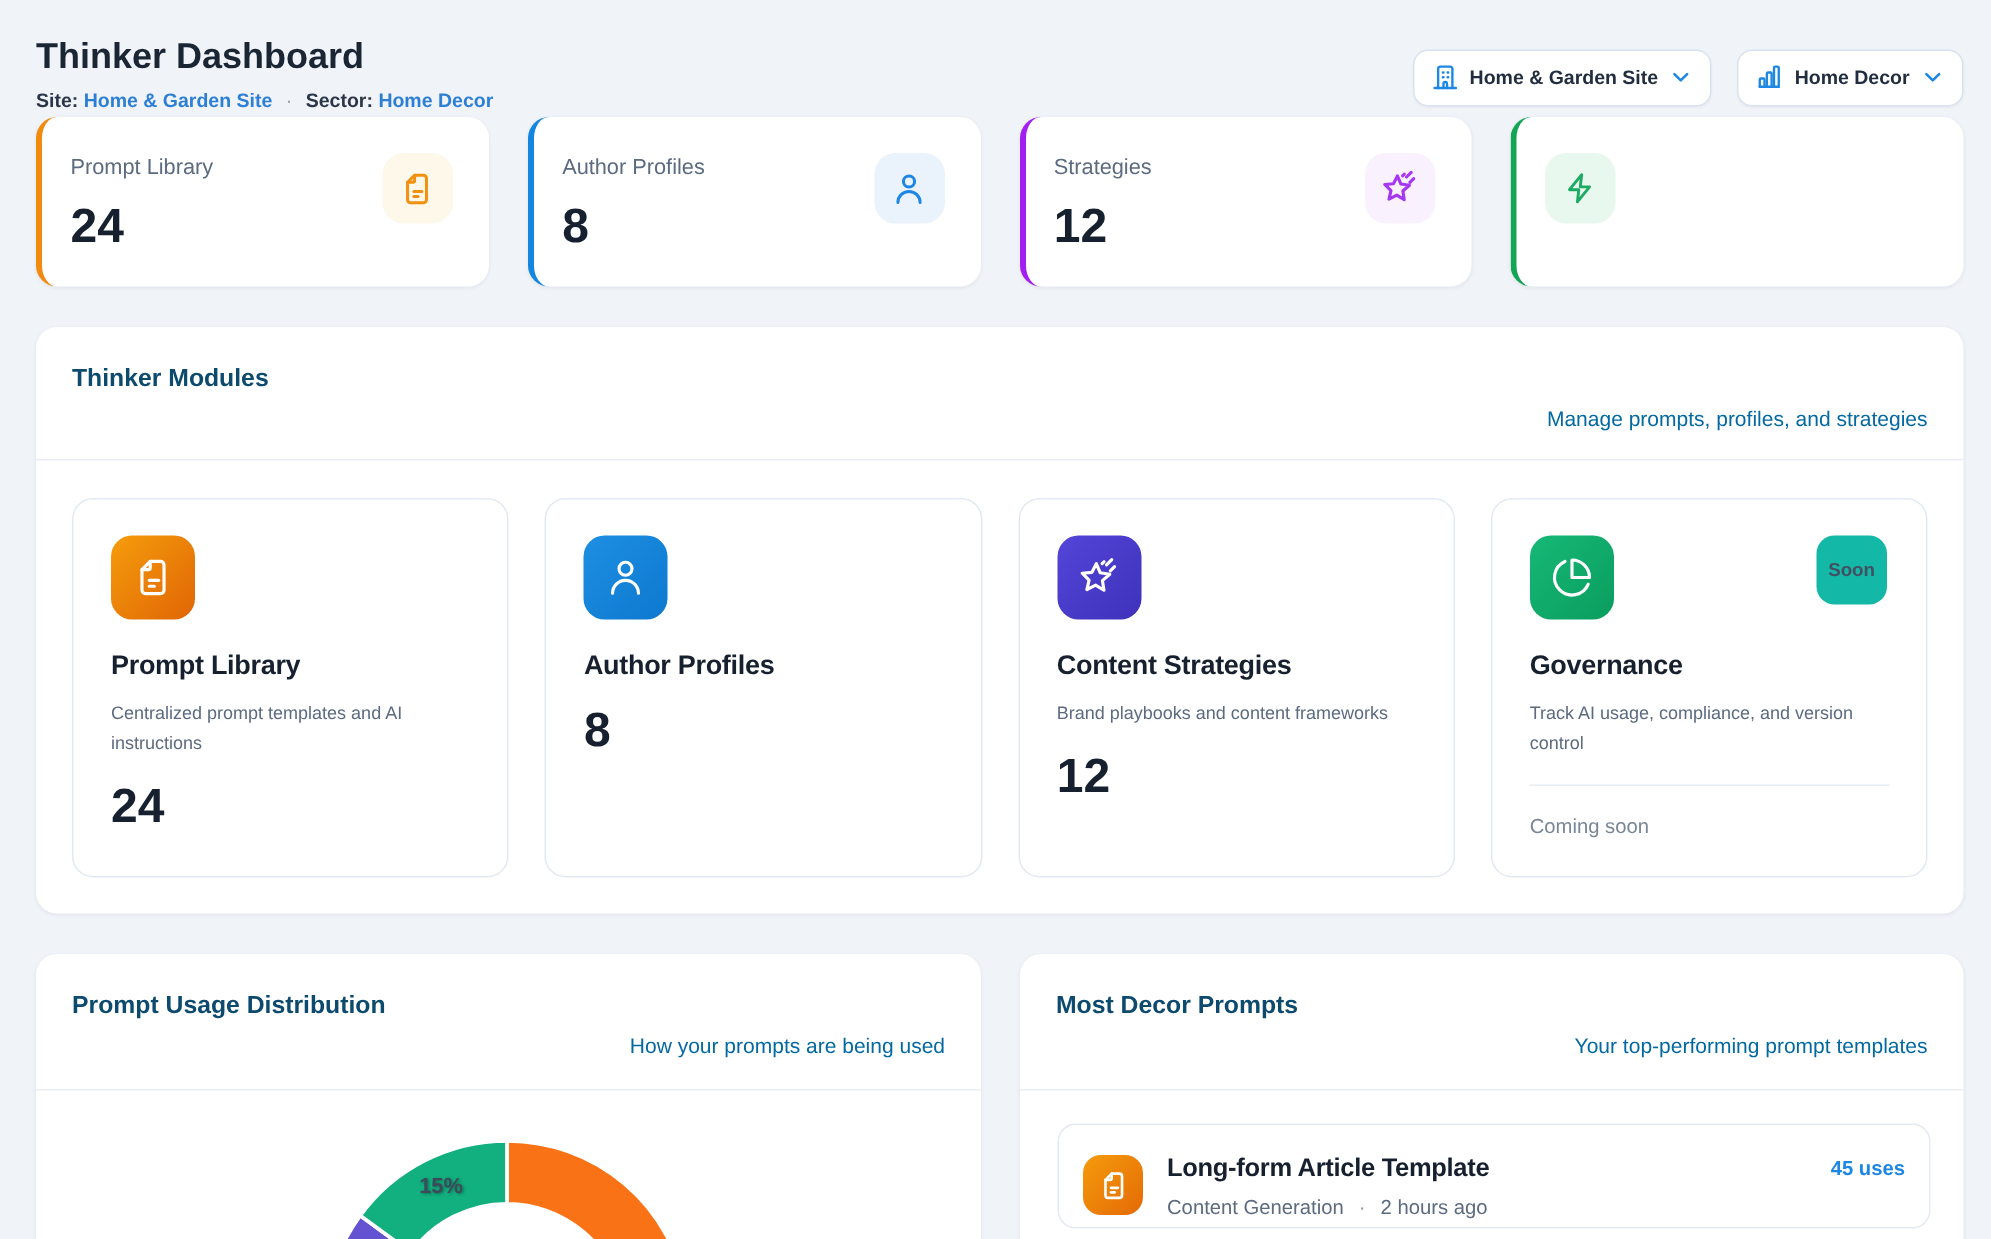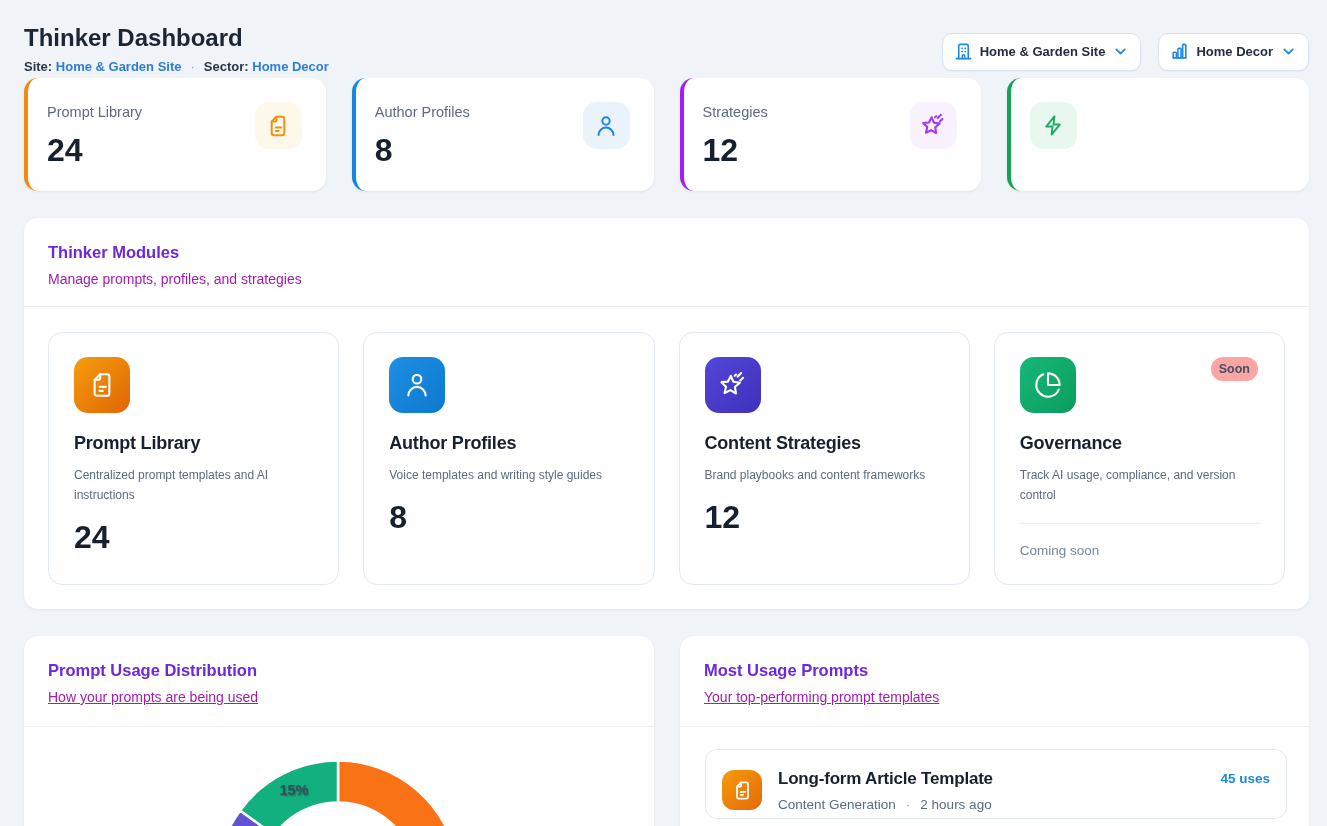--- a/index.html
+++ b/index.html
@@ -18,38 +18,38 @@
 
 .stats { display:grid; grid-template-columns:repeat(4,1fr); gap:26px; margin-top:4px; }
 .stat { background:#fff; border-radius:14px; border-left:4px solid #f28a0d; height:113px; padding:24px 24px 0 19px; display:flex; justify-content:space-between; box-shadow:0 1px 3px rgba(23,37,60,.07); }
 .stat .lbl { font-size:14.5px; color:#5c6b80; margin-top:2px; }
 .stat .num { font-size:32px; font-weight:800; color:#16202e; margin-top:12px; letter-spacing:0; }
 .sicon { width:47px; height:47px; border-radius:14px; display:flex; align-items:center; justify-content:center; }
 
 
 .card { background:#fff; border-radius:14px; box-shadow:0 1px 3px rgba(23,37,60,.07); }
 .card-h { padding:25px 24px 0; }
-.card-h .t { font-size:16.5px; font-weight:700; color:#6d28d9; }
-.card-h .s { font-size:14px; color:#a21caf; margin-top:9px; padding-bottom:19px; }
+.card-h .t { font-size:16.5px; font-weight:700; color:#0c4a6e; }
+.card-h .s { font-size:14px; color:#0369a1; margin-top:9px; padding-bottom:19px;text-align:right; }
 .divider { border-bottom:1px solid #eaeef4; }
 
 .modcard { margin-top:27px; }
 .mods { display:grid; grid-template-columns:repeat(4,1fr); gap:24px; padding:25px 24px 24px; }
 .mod { border:1.5px solid #e3e9f1; border-radius:14px; padding:24px 24px 0 25px; height:253px; position:relative; }
 .micon { width:56px; height:56px; border-radius:14px; display:flex; align-items:center; justify-content:center; }
 .mod .mt { font-size:18px; font-weight:700; color:#16202e; margin-top:20px; letter-spacing:-0.2px; }
 .mod .md { font-size:12px; color:#5c6b80; margin-top:11px; line-height:20px; }
 .mod .mc { font-size:32px; font-weight:800; color:#16202e; margin-top:14px; }
-.soon { position:absolute; top:24px; right:26px; background:#fca5a5; color:#415062; font-size:12.5px; font-weight:700; padding:5px 8px; border-radius:12px; }
+.soon { position:absolute; top:24px; right:26px; background:#14b8a6; color:#415062; font-size:12.5px; font-weight:700; padding:16px 8px; border-radius:12px; }
 .mod .mdiv { border-top:1px solid #e8edf3; margin-top:18px; }
 .mod .coming { font-size:13.5px; color:#7a8696; margin-top:19px; }
 
 .bottom { display:grid; grid-template-columns:1fr 1fr; gap:26px; margin-top:27px; }
 .bcard { height:220px; }
-.bcard .card-h .s { padding-bottom:21px;text-decoration:underline; }
+.bcard .card-h .s { padding-bottom:21px; }
 .chartbox { position:relative; height:99px;text-align:center; }
 .promptrow { margin:22px 22px 0 25px; border:1px solid #e4eaf2; border-radius:12px; padding:19px 16px 10px; display:flex; gap:16px; height:70px; }
 .pricon { width:40px; height:40px; border-radius:12px; background:linear-gradient(135deg,#f59b0c,#e46a06); display:flex; align-items:center; justify-content:center; flex:none; margin-top:1px; }
 .pr-t { font-size:17px; font-weight:700; color:#16202e; letter-spacing:-0.2px; }
 .pr-m { font-size:13.5px; color:#5c6b80; margin-top:8px; }
 .pr-m .dot { padding:0 10px; color:#8b97a8; }
 .uses { margin-left:auto; font-size:13.5px; font-weight:700; color:#1d87e4; margin-top:2px; }
 </style>
 </head>
 <body>
@@ -158,21 +158,20 @@
         <div class="mc">24</div>
       </div>
       <div class="mod">
         <div class="micon" style="background:linear-gradient(135deg,#1d8fe2,#0d78cf)">
           <svg width="28" height="28" viewBox="0 0 24 24" fill="none" stroke="#fff" stroke-width="1.8" stroke-linecap="round" stroke-linejoin="round">
               <circle cx="12" cy="7" r="3.7"></circle>
               <path d="M4.6 21a7.4 7.4 0 0 1 14.8 0"></path>
             </svg>
         </div>
         <div class="mt">Author Profiles</div>
-        <div class="md">Voice templates and writing style guides</div>
         <div class="mc">8</div>
       </div>
       <div class="mod">
         <div class="micon" style="background:linear-gradient(135deg,#5346d9,#3e31ba)">
           <svg width="28" height="28" viewBox="0 0 24 24" fill="none" stroke="#fff" stroke-width="1.8" stroke-linecap="round" stroke-linejoin="round">
               <path d="M10.19 4.11L12.36 9.25L17.88 10.11L13.66 13.77L14.54 19.28L9.76 16.40L4.79 18.94L6.05 13.50L2.10 9.56L7.66 9.08Z" stroke-linejoin="round"></path>
               <path d="M13.5 4.1l1.1-1.1"></path>
               <path d="M16 4.8l3-3"></path>
               <path d="M18.2 8.2l2.4-2.4"></path>
             </svg>
@@ -211,21 +210,21 @@
             <path d="M351.4,271.1 A121,121 0 0 1 216.1,227.1 L250.1,202.4 A79,79 0 0 0 338.4,231.1 Z" fill="#3b82f6"></path>
             <path d="M216.1,227.1 A121,121 0 0 1 216.1,84.9 L250.1,109.6 A79,79 0 0 0 250.1,202.4 Z" fill="#6353d3"></path>
             <path d="M216.1,84.9 A121,121 0 0 1 314,35 L314,77 A79,79 0 0 0 250.1,109.6 Z" fill="#12b07e"></path>
           </g>
           <text x="270" y="68" font-size="14.5" font-weight="bold" fill="#3d4a5c" text-anchor="middle" font-family="Liberation Sans" style="text-shadow:1px 1px 2px rgba(0,0,0,.35)">15%</text>
         </svg>
       </div>
     </div>
     <div class="card bcard">
       <div class="card-h">
-          <div class="t">Most Usage Prompts</div>
+          <div class="t">Most Decor Prompts</div>
           <div class="s">Your top-performing prompt templates</div>
         </div>
       <div class="divider"></div>
       <div class="promptrow">
         <div class="pricon">
           <svg width="21" height="21" viewBox="0 0 24 24" fill="none" stroke="#fff" stroke-width="2" stroke-linecap="round" stroke-linejoin="round">
               <path d="M10.4 2.8H16.3a2 2 0 0 1 2 2v14.4a2 2 0 0 1-2 2H7.7a2 2 0 0 1-2-2V7.5z"></path>
               <path d="M10.4 2.8v3.7a1 1 0 0 1-1 1H5.7"></path>
               <path d="M9.9 13.6h5.3"></path>
               <path d="M9.9 17h2.8"></path>

